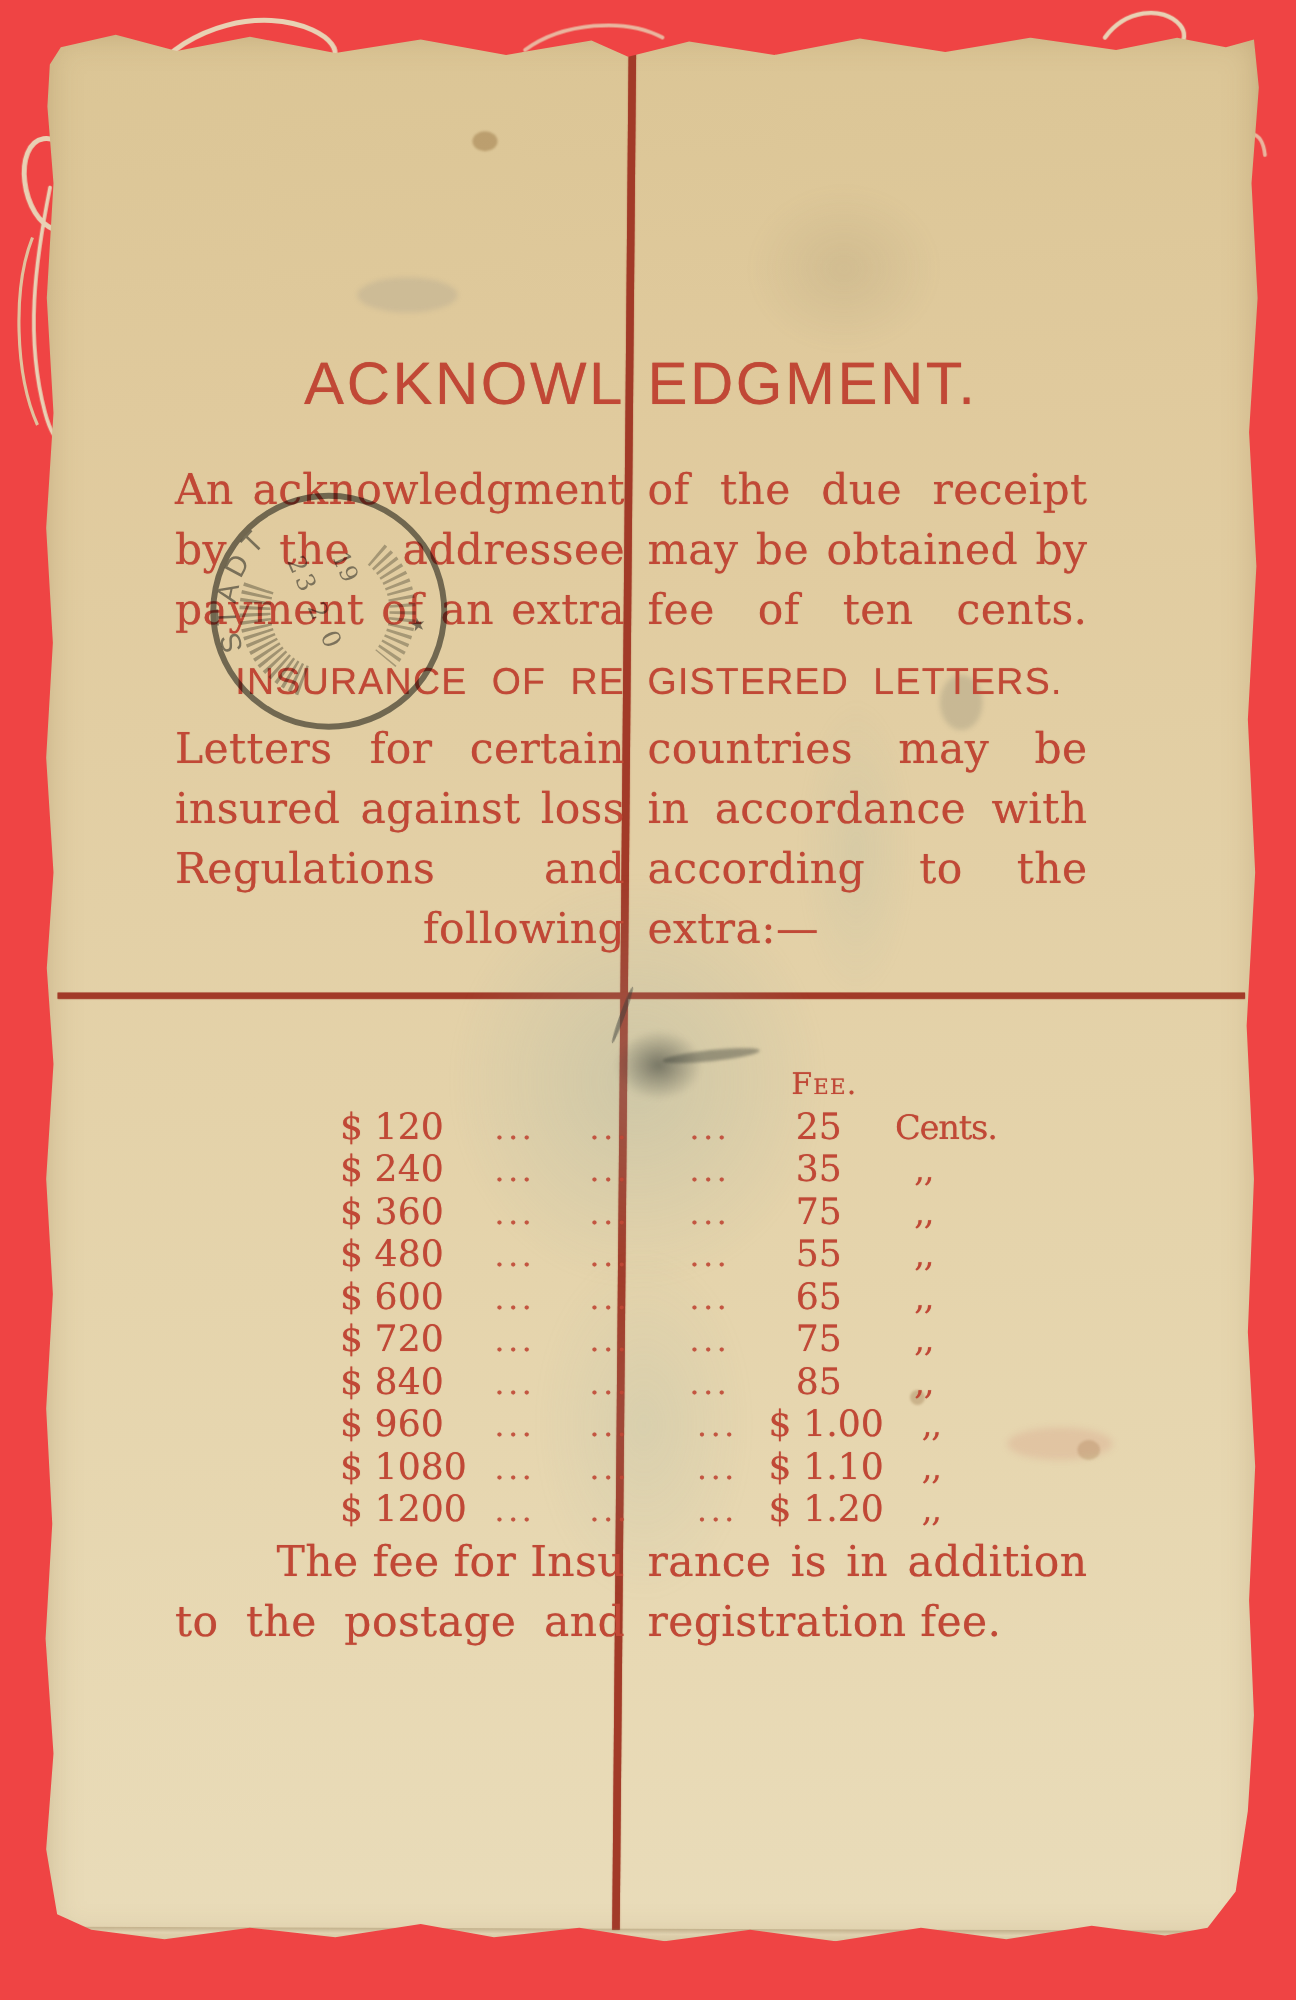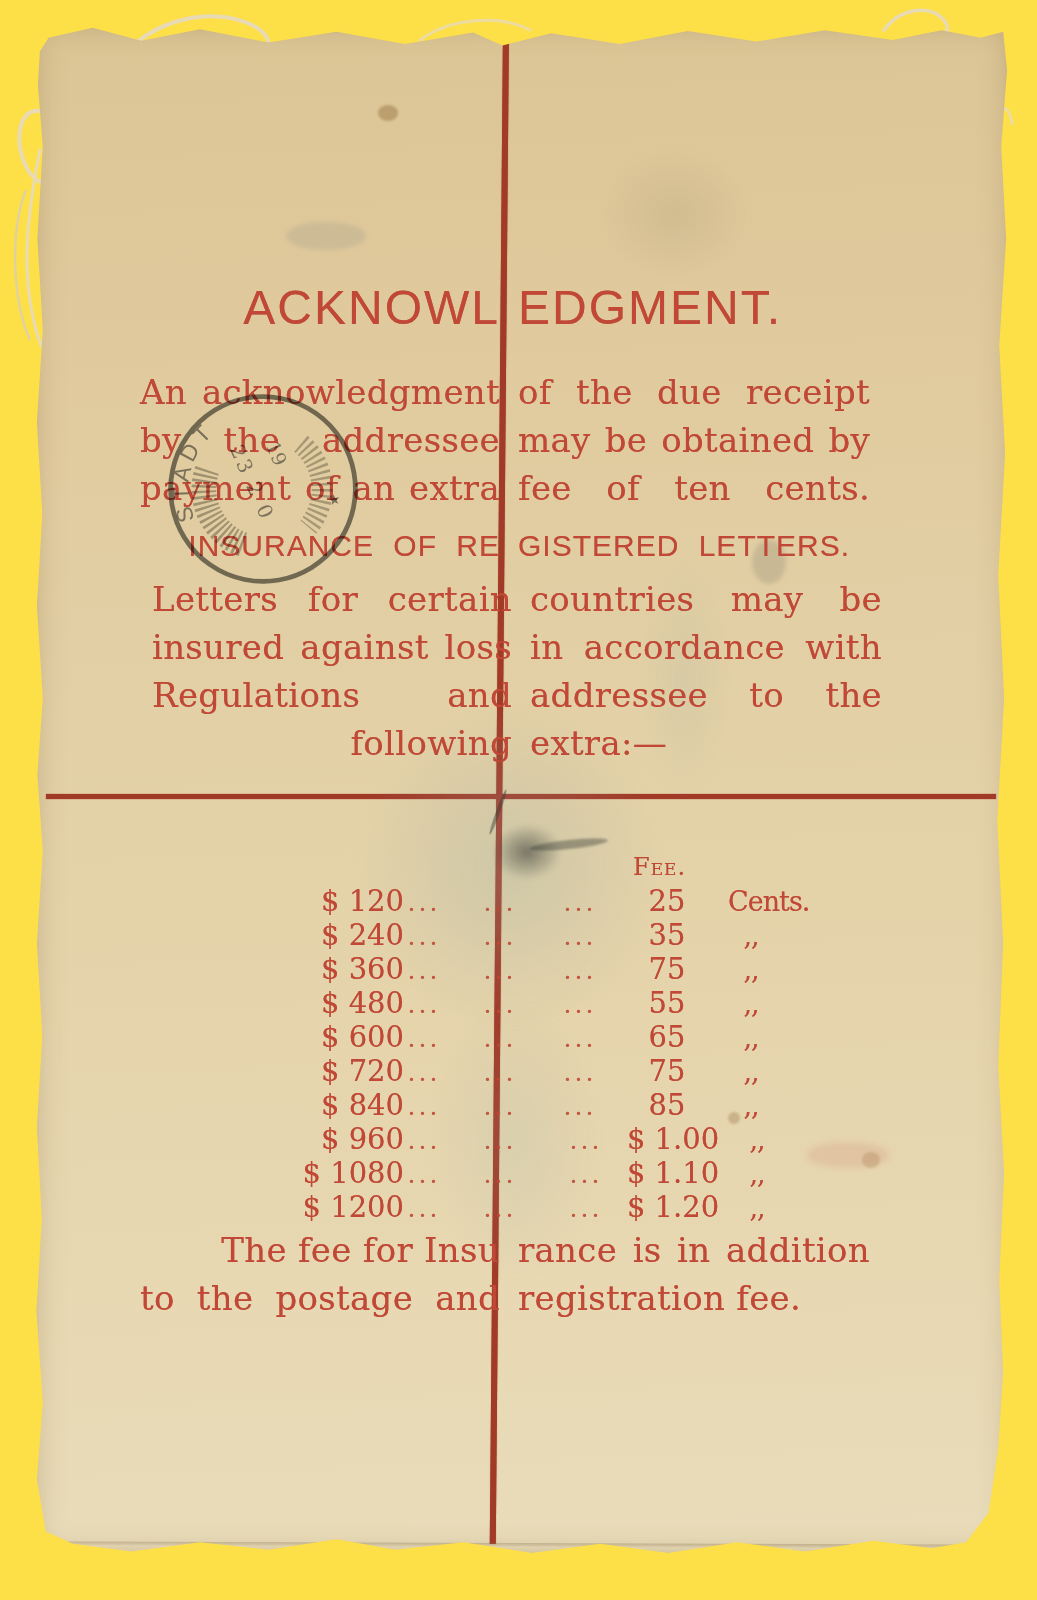--- a/index.html
+++ b/index.html
@@ -2,21 +2,21 @@
 <html style="--ink: #c14836; --rule: #a23a28; --paper: #e3d0a6; --stamp: #4b4e4a;"><head>
 <meta charset="utf-8">
 <style>
   :root{
     --ink:#c14836;
     --rule:#a23a28;
     --paper:#e3d0a6;
     --stamp:#4b4e4a;
   }
   html,body{margin:0;padding:0;background:#ffffff;}
-  .canvas{position:relative;width:1037px;height:1600px;background:#fde047;overflow:hidden;
+  .canvas{position:relative;width:1037px;height:1600px;background:#ef4444;overflow:hidden;
           font-family:"DejaVu Serif", serif;}
   .fibers{position:absolute;left:0;top:0;z-index:0;}
   .paper{
     position:absolute;left:34px;top:24px;width:976px;height:1532px;z-index:1;
     background:linear-gradient(178deg,#dbc595 0%,#e0ca9d 20%,#e3d0a6 45%,#e5d4ac 65%,#e8d9b4 85%,#e9dcba 100%);
     box-shadow:inset 0 0 30px rgba(122,95,48,.35), inset 0 0 5px rgba(122,95,48,.25);
     clip-path:polygon(
       0.6% 1.8%,1.5% 0.9%,6% 0.25%,11% 1.1%,17% 0.35%,24% 1.2%,31% 0.5%,38% 1.3%,45% 0.55%,48% 1.4%,
       53% 0.6%,60% 1.3%,67% 0.45%,74% 1.15%,81% 0.4%,88% 1.05%,93% 0.4%,97% 0.9%,99.3% 0.5%,
       99.7% 3%,99.1% 8%,99.6% 14%,98.9% 21%,99.5% 28%,98.8% 36%,99.4% 44%,98.7% 52%,99.3% 60%,
@@ -38,30 +38,30 @@
   .jl{text-align:justify;text-align-last:justify;}
   .title-row{font-family:"Liberation Sans",sans-serif;font-size:48px;letter-spacing:2px;line-height:58px;}
   .title-row .cl{text-align:right;}
   .title-row .cr{text-align:left;}
   #sec-title{top:255px;}
   #sec-ack{top:344px;font-size:34px;line-height:48px;letter-spacing:.3px;}
   #sec-insh{top:503px;font-family:"Liberation Sans",sans-serif;font-size:30px;letter-spacing:1px;
             word-spacing:10px;line-height:38px;}
   #sec-insh .cl{text-align:right;}
   #sec-insh .cr{text-align:left;}
-  #sec-ins{top:551px;font-size:34px;line-height:48px;letter-spacing:.3px;margin-left:12px;}
+  #sec-ins{top:551px;font-size:34px;line-height:48px;letter-spacing:.3px;}
   #sec-ins .srow:last-child .cl{text-align:right;text-align-last:right;}
   #sec-ins .srow:last-child .cr{text-align:left;text-align-last:left;}
   #sec-foot{top:1202px;font-size:34px;line-height:48px;letter-spacing:.3px;}
   #sec-foot .srow:first-child .cl{text-align:center;text-align-last:right;}
   #sec-foot .srow:last-child .cr{text-align:left;text-align-last:left;}
   .fee-head{position:absolute;left:599px;top:829px;z-index:3;font-size:24px;font-variant:small-caps;letter-spacing:1px;}
   .feerows{position:absolute;left:238px;top:860px;z-index:3;font-size:29px;}
   .trow{display:flex;align-items:baseline;height:34px;line-height:34px;white-space:nowrap;}
-  .c-amt{width:120px;text-align:right;margin-left:12px;}
+  .c-amt{width:120px;text-align:left;}
   .c-d{font-size:25px;letter-spacing:3px;opacity:.9;width:40px;text-align:center;}
   .c-d2{margin-left:36px;}
   .c-d3{margin-left:40px;}
   .c-fee{margin-left:8px;width:118px;text-align:center;}
   .c-unit{margin-left:2px;width:46px;text-align:center;font-size:27px;letter-spacing:-1px;}
   .trow.money .c-fee{text-align:center;}
   .trow.money .c-d3{margin-left:46px;}
   .stamp{position:absolute;left:129px;top:365px;width:200px;height:200px;z-index:4;
          mix-blend-mode:multiply;opacity:.88;filter:blur(.4px);}
   .sm{position:absolute;pointer-events:none;border-radius:50%;z-index:2;}
@@ -155,21 +155,21 @@
     <div class="srow">
         <div class="cl jl">Letters for certain</div>
         <div class="cr jl">countries may be</div>
       </div>
         <div class="srow">
         <div class="cl jl">insured against loss</div>
         <div class="cr jl">in accordance with</div>
       </div>
         <div class="srow">
         <div class="cl jl">Regulations and</div>
-        <div class="cr jl">addressee to the</div>
+        <div class="cr jl">according to the</div>
       </div>
         <div class="srow">
         <div class="cl jl">following</div>
         <div class="cr jl">extra:—</div>
       </div>
       </div>
 
     <div class="fee-head red">Fee.</div>
     <div class="feerows red">
 

